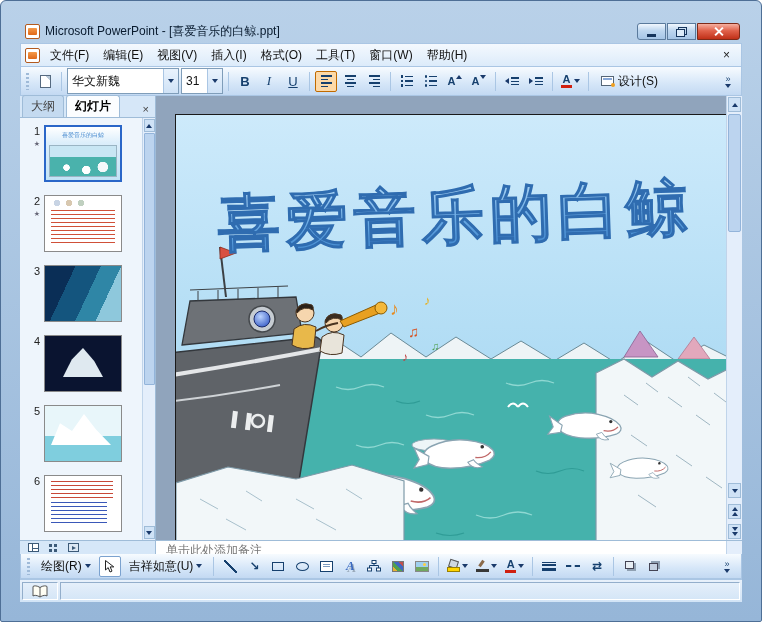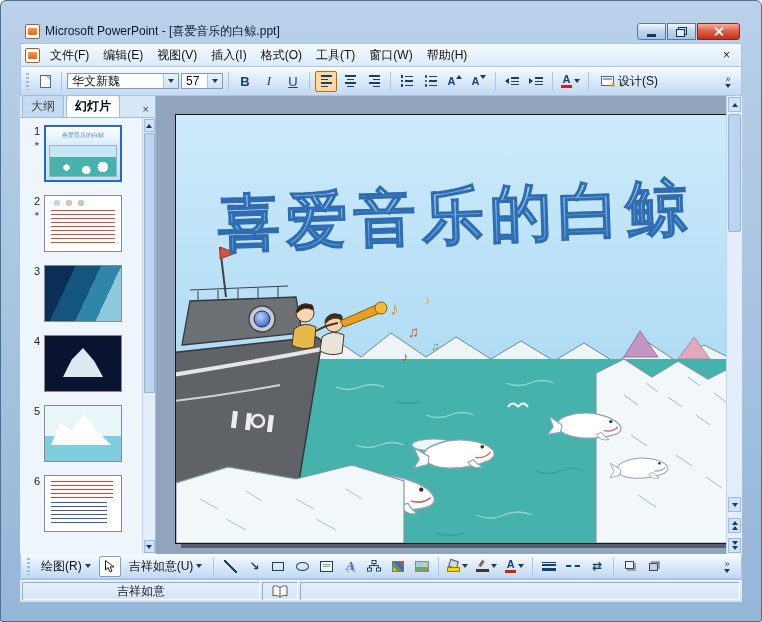--- a/index.html
+++ b/index.html
@@ -32,21 +32,21 @@
 .draw{height:25px;padding:0 3px;gap:2px}
 .handle{width:3px;height:17px;background:repeating-linear-gradient(to bottom,#9fbad8 0 2px,transparent 2px 4px);margin:0 3px;flex:0 0 auto}
 .sep{width:1px;height:19px;background:#aac6e4;margin:0 3px;flex:0 0 auto}
 .spacer{flex:1}
 .tbtn{min-width:22px;height:21px;display:flex;align-items:center;justify-content:center;gap:2px;border:1px solid transparent;border-radius:2px;color:#16406e;flex:0 0 auto;padding:0 2px}
 .tbtn.active{background:#fdd9a7;border-color:#c06a00}
 .tbtn.pressed{background:#fff;border-color:#7ba2cf}
 .bold-btn{font-weight:bold;font-size:13px}
 .italic-btn{font-style:italic;font-family:"Liberation Serif",serif;font-size:13px}
 .underline-btn{text-decoration:underline;font-size:13px}
-.combo{display:flex;align-items:center;height:16px;border:1px solid #7f9db9;background:#fff;flex:0 0 auto}
+.combo{display:flex;align-items:center;height:26px;border:1px solid #7f9db9;background:#fff;flex:0 0 auto}
 .combo-text{padding:0 4px;font-size:12px;color:#111;flex:1;white-space:nowrap;overflow:hidden}
 .combo-arrow{width:15px;height:100%;background:linear-gradient(#eaf3fd,#cfe2f6);border-left:1px solid #aac6e4;display:flex;align-items:center;justify-content:center}
 .font-combo{width:112px}.size-combo{width:42px}
 .tri-down{width:0;height:0;border-left:3.5px solid transparent;border-right:3.5px solid transparent;border-top:4px solid #1a3a6b}
 .tri-up{width:0;height:0;border-left:3.5px solid transparent;border-right:3.5px solid transparent;border-bottom:4px solid #1a3a6b}
 .tri-left{width:0;height:0;border-top:3.5px solid transparent;border-bottom:3.5px solid transparent;border-right:4px solid #1a3a6b}
 .tri-right{width:0;height:0;border-top:3.5px solid transparent;border-bottom:3.5px solid transparent;border-left:4px solid #1a3a6b}
 .ic-page{width:11px;height:13px;background:linear-gradient(225deg,#b8c8d8 0 3px,#fff 3px);border:1px solid #566a80}
 .ic-al{width:11px;display:flex;flex-direction:column;gap:2px}
 .ic-al i{height:1.5px;background:#16406e;display:block;width:11px}
@@ -195,21 +195,21 @@
         <span class="ic-page"></span>
       </span>
     <span class="sep"></span>
     <span class="combo font-combo">
       <span class="combo-text">华文新魏</span>
       <span class="combo-arrow">
           <i class="tri-down"></i>
         </span>
     </span>
     <span class="combo size-combo">
-      <span class="combo-text">57</span>
+      <span class="combo-text">31</span>
       <span class="combo-arrow">
           <i class="tri-down"></i>
         </span>
     </span>
     <span class="sep"></span>
     <span class="tbtn bold-btn">B</span>
     <span class="tbtn italic-btn">I</span>
     <span class="tbtn underline-btn">U</span>
     <span class="sep"></span>
     <span class="tbtn active">
@@ -522,20 +522,35 @@
           <i class="tri-up"></i>
           <i class="tri-up"></i>
         </span>
       <span class="vs-btn vs-next">
           <i class="tri-down"></i>
           <i class="tri-down"></i>
         </span>
     </div>
   </div>
 
+  <div class="notesrow">
+    <div class="viewbtns">
+      <span class="vb">
+          <span class="ic-normal"></span>
+        </span>
+      <span class="vb">
+          <span class="ic-sorter"></span>
+        </span>
+      <span class="vb">
+          <span class="ic-show"></span>
+        </span>
+    </div>
+    <div class="notes">单击此处添加备注</div>
+    <div class="ncorner"></div>
+  </div>
 
   <div class="toolbar draw">
     <span class="handle"></span>
     <span class="tbtn dlabel">
         <span>绘图(R)</span>
         <i class="tri-down"></i>
       </span>
     <span class="tbtn pressed">
       <svg width="11" height="13" viewBox="0 0 11 13">
           <path d="M1.5 0.5 L1.5 10 L4.2 7.6 L6 12 L8 11.1 L6.2 6.9 L9.8 6.9 Z" fill="#fff" stroke="#222" stroke-width="1"></path>
@@ -618,21 +633,20 @@
     <span class="spacer"></span>
     <span class="tbtn">
         <span class="ovf">
           <span>»</span>
           <i class="tri-down"></i>
         </span>
       </span>
   </div>
 
   <div class="statusbar">
-    <span class="sb sb2">吉祥如意</span>
     <span class="sb sb-book">
       <svg width="16" height="13" viewBox="0 0 16 13">
           <path d="M8 2.5 C5 0.5 2 0.5 1 1.5 V11 C2 10 5 10 8 12 C11 10 14 10 15 11 V1.5 C14 0.5 11 0.5 8 2.5 Z" fill="#fffef4" stroke="#555" stroke-width="1"></path>
           <line x1="8" y1="2.5" x2="8" y2="12" stroke="#555" stroke-width="1"></line>
         </svg>
     </span>
     <span class="sb-fill"></span>
   </div>
 
 </div>

